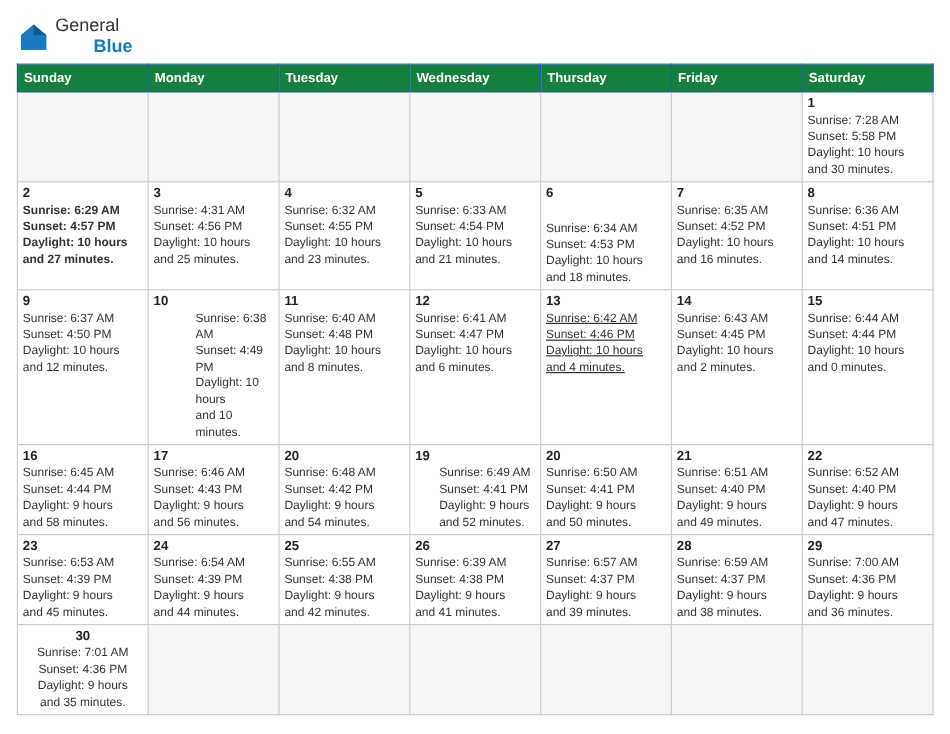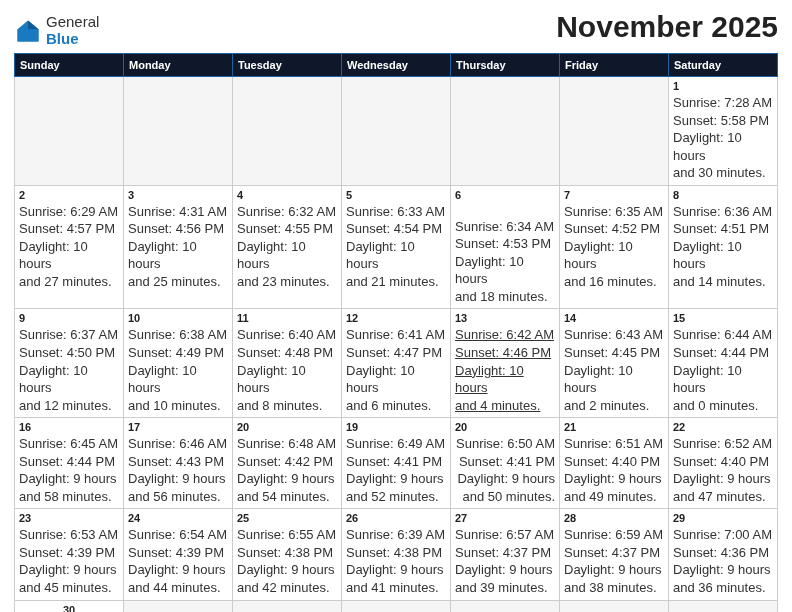--- a/index.html
+++ b/index.html
@@ -29,21 +29,21 @@
     }
     .logo-text {
       font-size: 15px;
       color: #333;
       line-height: 1.1;
     }
     .logo-text span {
       display: block;
     }
     .logo-text .general { font-weight: normal; }
-    .logo-text .blue { color: #1a7abf; font-weight: bold; }
+    .logo-text .blue { color: #1a7abf; font-weight: bold; margin-left: 32px; }
     .logo-icon {
       width: 28px;
       height: 28px;
     }
     .title-area {
       text-align: right;
     }
     .month-title {
       font-size: 30px;
       font-weight: bold;
@@ -54,21 +54,21 @@
       font-size: 13px;
       color: #444;
     }
     .calendar {
       width: 100%;
       border-collapse: collapse;
       border: 1px solid #bbb;
       font-size: 9.5px;
     }
     .calendar th {
-      background-color: #0f172a;
+      background-color: #15803d;
       color: #fff;
       text-align: left;
       padding: 5px 5px;
       font-size: 11px;
       font-weight: bold;
       border: 1px solid #2060a0;
     }
     .calendar td {
       border: 1px solid #ccc;
       vertical-align: top;
@@ -86,21 +86,21 @@
     }
     .day-num {
       font-weight: bold;
       font-size: 11px;
       color: #222;
       display: block;
       margin-bottom: 2px;
     }
     .day-info {
       color: #333;
-      font-size: 13px;
+      font-size: 10px;
       line-height: 1.35;
     }
   </style>
 </head>
 <body>
 
 <div class="page">
   <div class="header-area">
     <div class="logo">
       <svg class="logo-icon" viewBox="0 0 32 32">
@@ -108,21 +108,20 @@
         <polygon points="16,4 28,14 28,28 4,28 4,14" fill="#1a7abf"></polygon>
         <polygon points="16,4 28,14 16,14" fill="#0d5a96"></polygon>
         <rect x="4" y="14" width="24" height="14" fill="#1a7abf"></rect>
       </svg>
       <div class="logo-text">
         <span class="general">General</span>
         <span class="blue">Blue</span>
       </div>
     </div>
     <div class="title-area">
-      <div class="month-title">November 2025</div>
     </div>
   </div>
 
   <table class="calendar">
     <thead>
       <tr>
       <th>Sunday</th>
           <th>Monday</th>
           <th>Tuesday</th>
           <th>Wednesday</th>
@@ -143,21 +142,21 @@
             <span class="day-num">1</span>
             <div class="day-info" style="white-space: pre-line;">Sunrise: 7:28 AM
 Sunset: 5:58 PM
 Daylight: 10 hours
 and 30 minutes.</div>
           </td>
         </tr>
         <tr>
           <td>
             <span class="day-num">2</span>
-            <div class="day-info" style="white-space: pre-line;">Sunrise: 6:29 AM
+            <div class="day-info" style="white-space: pre-line; font-weight: bold;">Sunrise: 6:29 AM
 Sunset: 4:57 PM
 Daylight: 10 hours
 and 27 minutes.</div>
           </td>
           <td>
             <span class="day-num">3</span>
             <div class="day-info" style="white-space: pre-line;">Sunrise: 4:31 AM
 Sunset: 4:56 PM
 Daylight: 10 hours
 and 25 minutes.</div>
@@ -201,21 +200,21 @@
         <tr>
           <td>
             <span class="day-num">9</span>
             <div class="day-info" style="white-space: pre-line;">Sunrise: 6:37 AM
 Sunset: 4:50 PM
 Daylight: 10 hours
 and 12 minutes.</div>
           </td>
           <td>
             <span class="day-num">10</span>
-            <div class="day-info" style="white-space: pre-line;">Sunrise: 6:38 AM
+            <div class="day-info" style="white-space: pre-line; margin-left: 35px;">Sunrise: 6:38 AM
 Sunset: 4:49 PM
 Daylight: 10 hours
 and 10 minutes.</div>
           </td>
           <td>
             <span class="day-num">11</span>
             <div class="day-info" style="white-space: pre-line;">Sunrise: 6:40 AM
 Sunset: 4:48 PM
 Daylight: 10 hours
 and 8 minutes.</div>
@@ -266,28 +265,28 @@
           </td>
           <td>
             <span class="day-num">20</span>
             <div class="day-info" style="white-space: pre-line;">Sunrise: 6:48 AM
 Sunset: 4:42 PM
 Daylight: 9 hours
 and 54 minutes.</div>
           </td>
           <td>
             <span class="day-num">19</span>
-            <div class="day-info" style="white-space: pre-line;">Sunrise: 6:49 AM
+            <div class="day-info" style="white-space: pre-line; margin-left: 20px;">Sunrise: 6:49 AM
 Sunset: 4:41 PM
 Daylight: 9 hours
 and 52 minutes.</div>
           </td>
           <td>
             <span class="day-num">20</span>
-            <div class="day-info" style="white-space: pre-line; text-align: right;">Sunrise: 6:50 AM
+            <div class="day-info" style="white-space: pre-line;">Sunrise: 6:50 AM
 Sunset: 4:41 PM
 Daylight: 9 hours
 and 50 minutes.</div>
           </td>
           <td>
             <span class="day-num">21</span>
             <div class="day-info" style="white-space: pre-line;">Sunrise: 6:51 AM
 Sunset: 4:40 PM
 Daylight: 9 hours
 and 49 minutes.</div>

